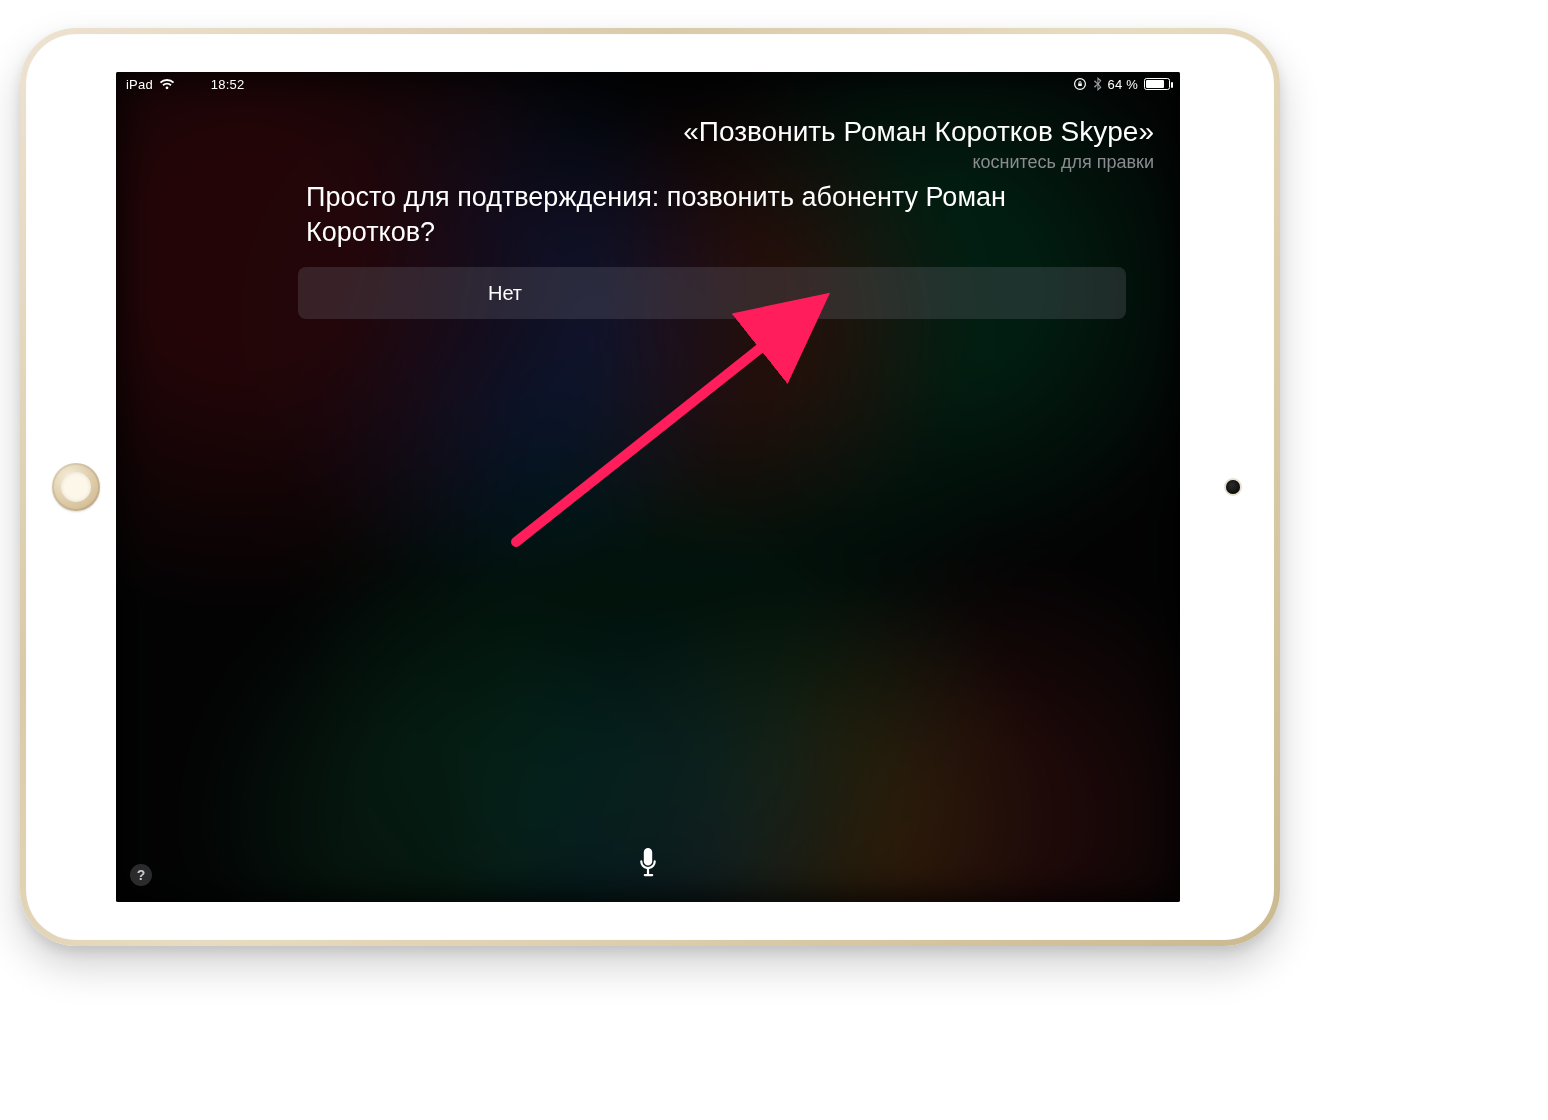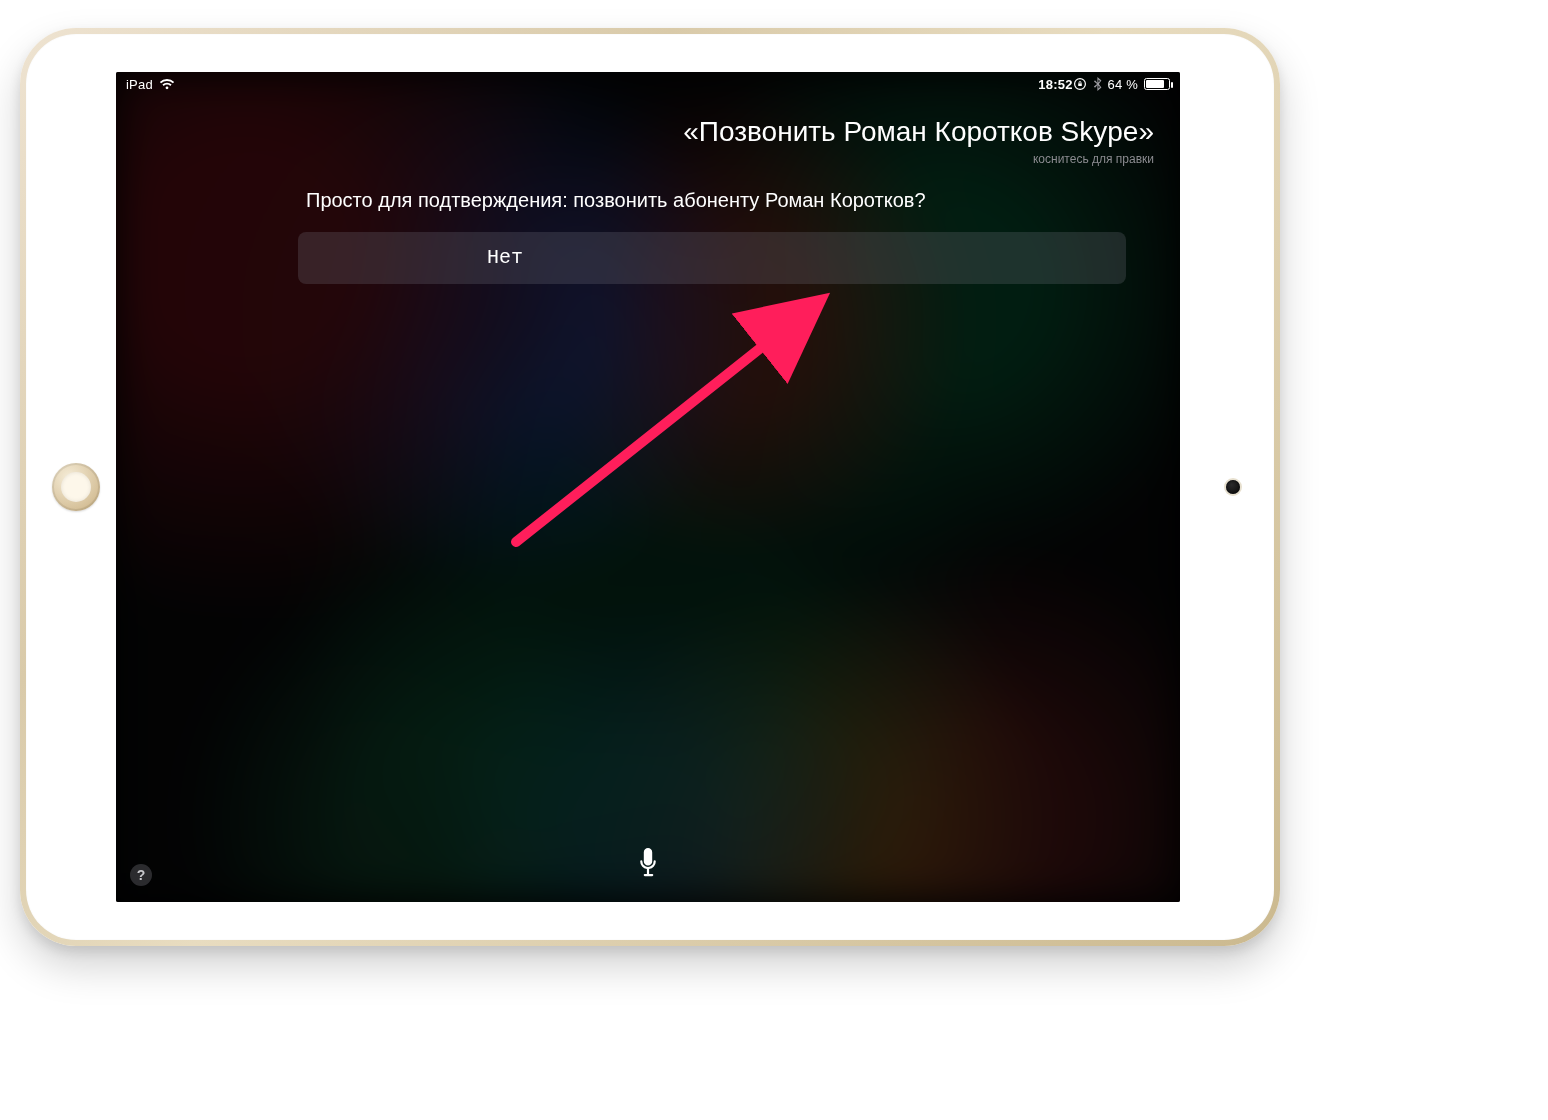--- a/index.html
+++ b/index.html
@@ -79,65 +79,64 @@
   
   .statusbar {
     position: absolute; left: 0; right: 0; top: 0;
     height: 24px;
     color: #fff;
     font-size: 13px;
     display: flex; align-items: center;
     padding: 0 10px;
     z-index: 5;
     letter-spacing: .2px;
+    gap: 36px;
   }
   .statusbar .left, .statusbar .right { display: flex; align-items: center; gap: 6px; }
-  .statusbar .center { flex: 1; text-align: right; font-weight: 700; }
+  .statusbar .center { flex: 1; text-align: left; font-weight: 400; }
   .wifi-icon svg, .lock-icon svg, .bt-icon svg, .mic-icon svg { display: block; }
   .battery {
     display: inline-flex; align-items: center; gap: 2px;
   }
   .battery-body {
     width: 26px; height: 12px; border: 1px solid #fff; border-radius: 2.5px; position: relative;
   }
   .battery-body::after {
     content:""; position: absolute; right: -4px; top: 3px; width: 2.5px; height: 6px; background: #fff; border-radius: 1px;
   }
   .battery-fill { position: absolute; left: 1px; top: 1px; bottom: 1px; width: 76%; background: #fff; border-radius: 1px; }
 
   
   .siri-query {
     position: absolute; right: 26px; top: 44px;
     text-align: right; color: #fff; z-index: 4;
     max-width: 640px;
   }
   .siri-query .text { font-size: 28px; font-weight: 400; }
-  .siri-query .hint { color: #8b8b90; font-size: 12px; margin-top: 4px; text-align: right; }
+  .siri-query .hint { color: #8b8b90; font-size: 18px; margin-top: 4px; text-align: right; }
 
   
   .siri-response {
     position: absolute; left: 190px; top: 108px; right: 62px; z-index: 4;
     color: #fff;
   }
   .siri-response .line {
-    font-size: 20px; line-height: 1.28; font-weight: 500;
+    font-size: 27px; line-height: 1.28; font-weight: 500;
     margin-bottom: 18px;
-    margin-top: 8px;
   }
   .confirm-row {
     display: grid; grid-template-columns: 1fr 1fr;
     margin: 0 -8px 0 -8px;
     border-radius: 8px; overflow: hidden;
     background: rgba(120,120,130,0.25);
   }
   .confirm-row button {
     appearance: none; border: 0; background: transparent; color: #fff;
     height: 52px; font-size: 20px; cursor: pointer;
     border-right: 1px solid rgba(255,255,255,0.10);
-    font-family: Liberation Mono, monospace;
   }
   .confirm-row button:last-child { border-right: 0; }
 
   
   .arrow-wrap { position: absolute; inset: 0; z-index: 6; pointer-events: none; }
 
   
   .siri-mic {
     position: absolute; left: 50%; bottom: 16px; transform: translateX(-50%);
     width: 40px; height: 40px; display: flex; align-items: center; justify-content: center;

